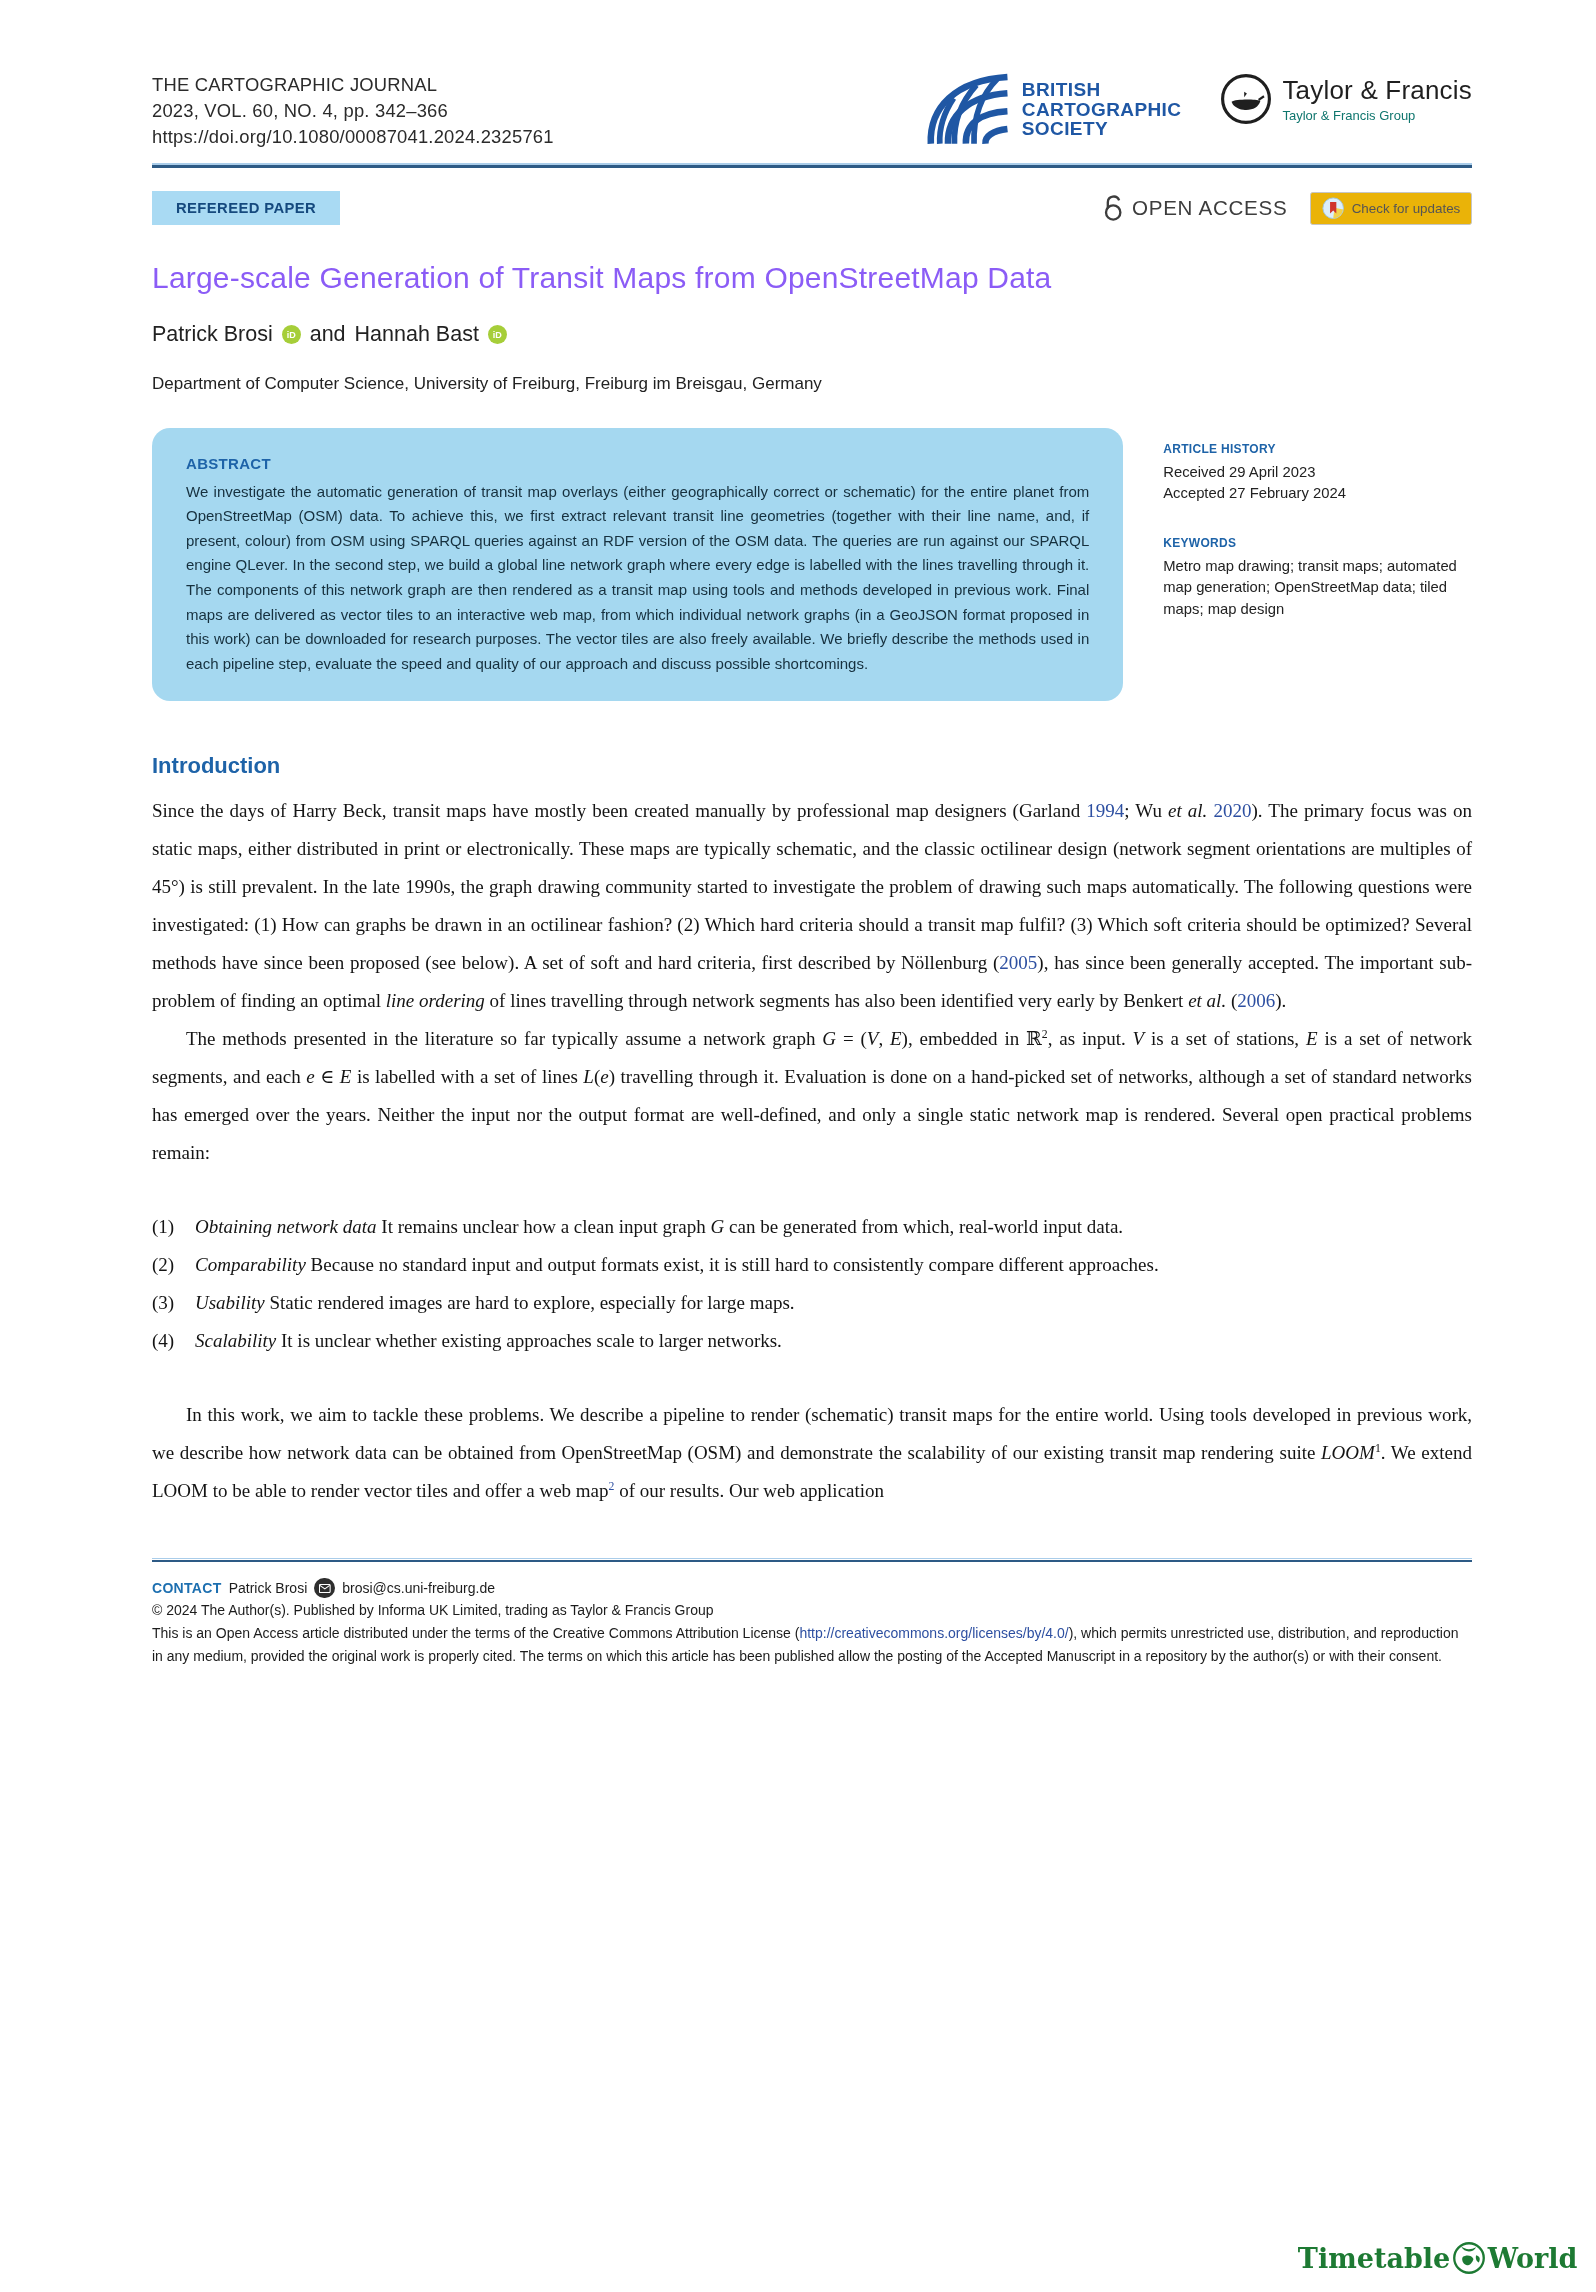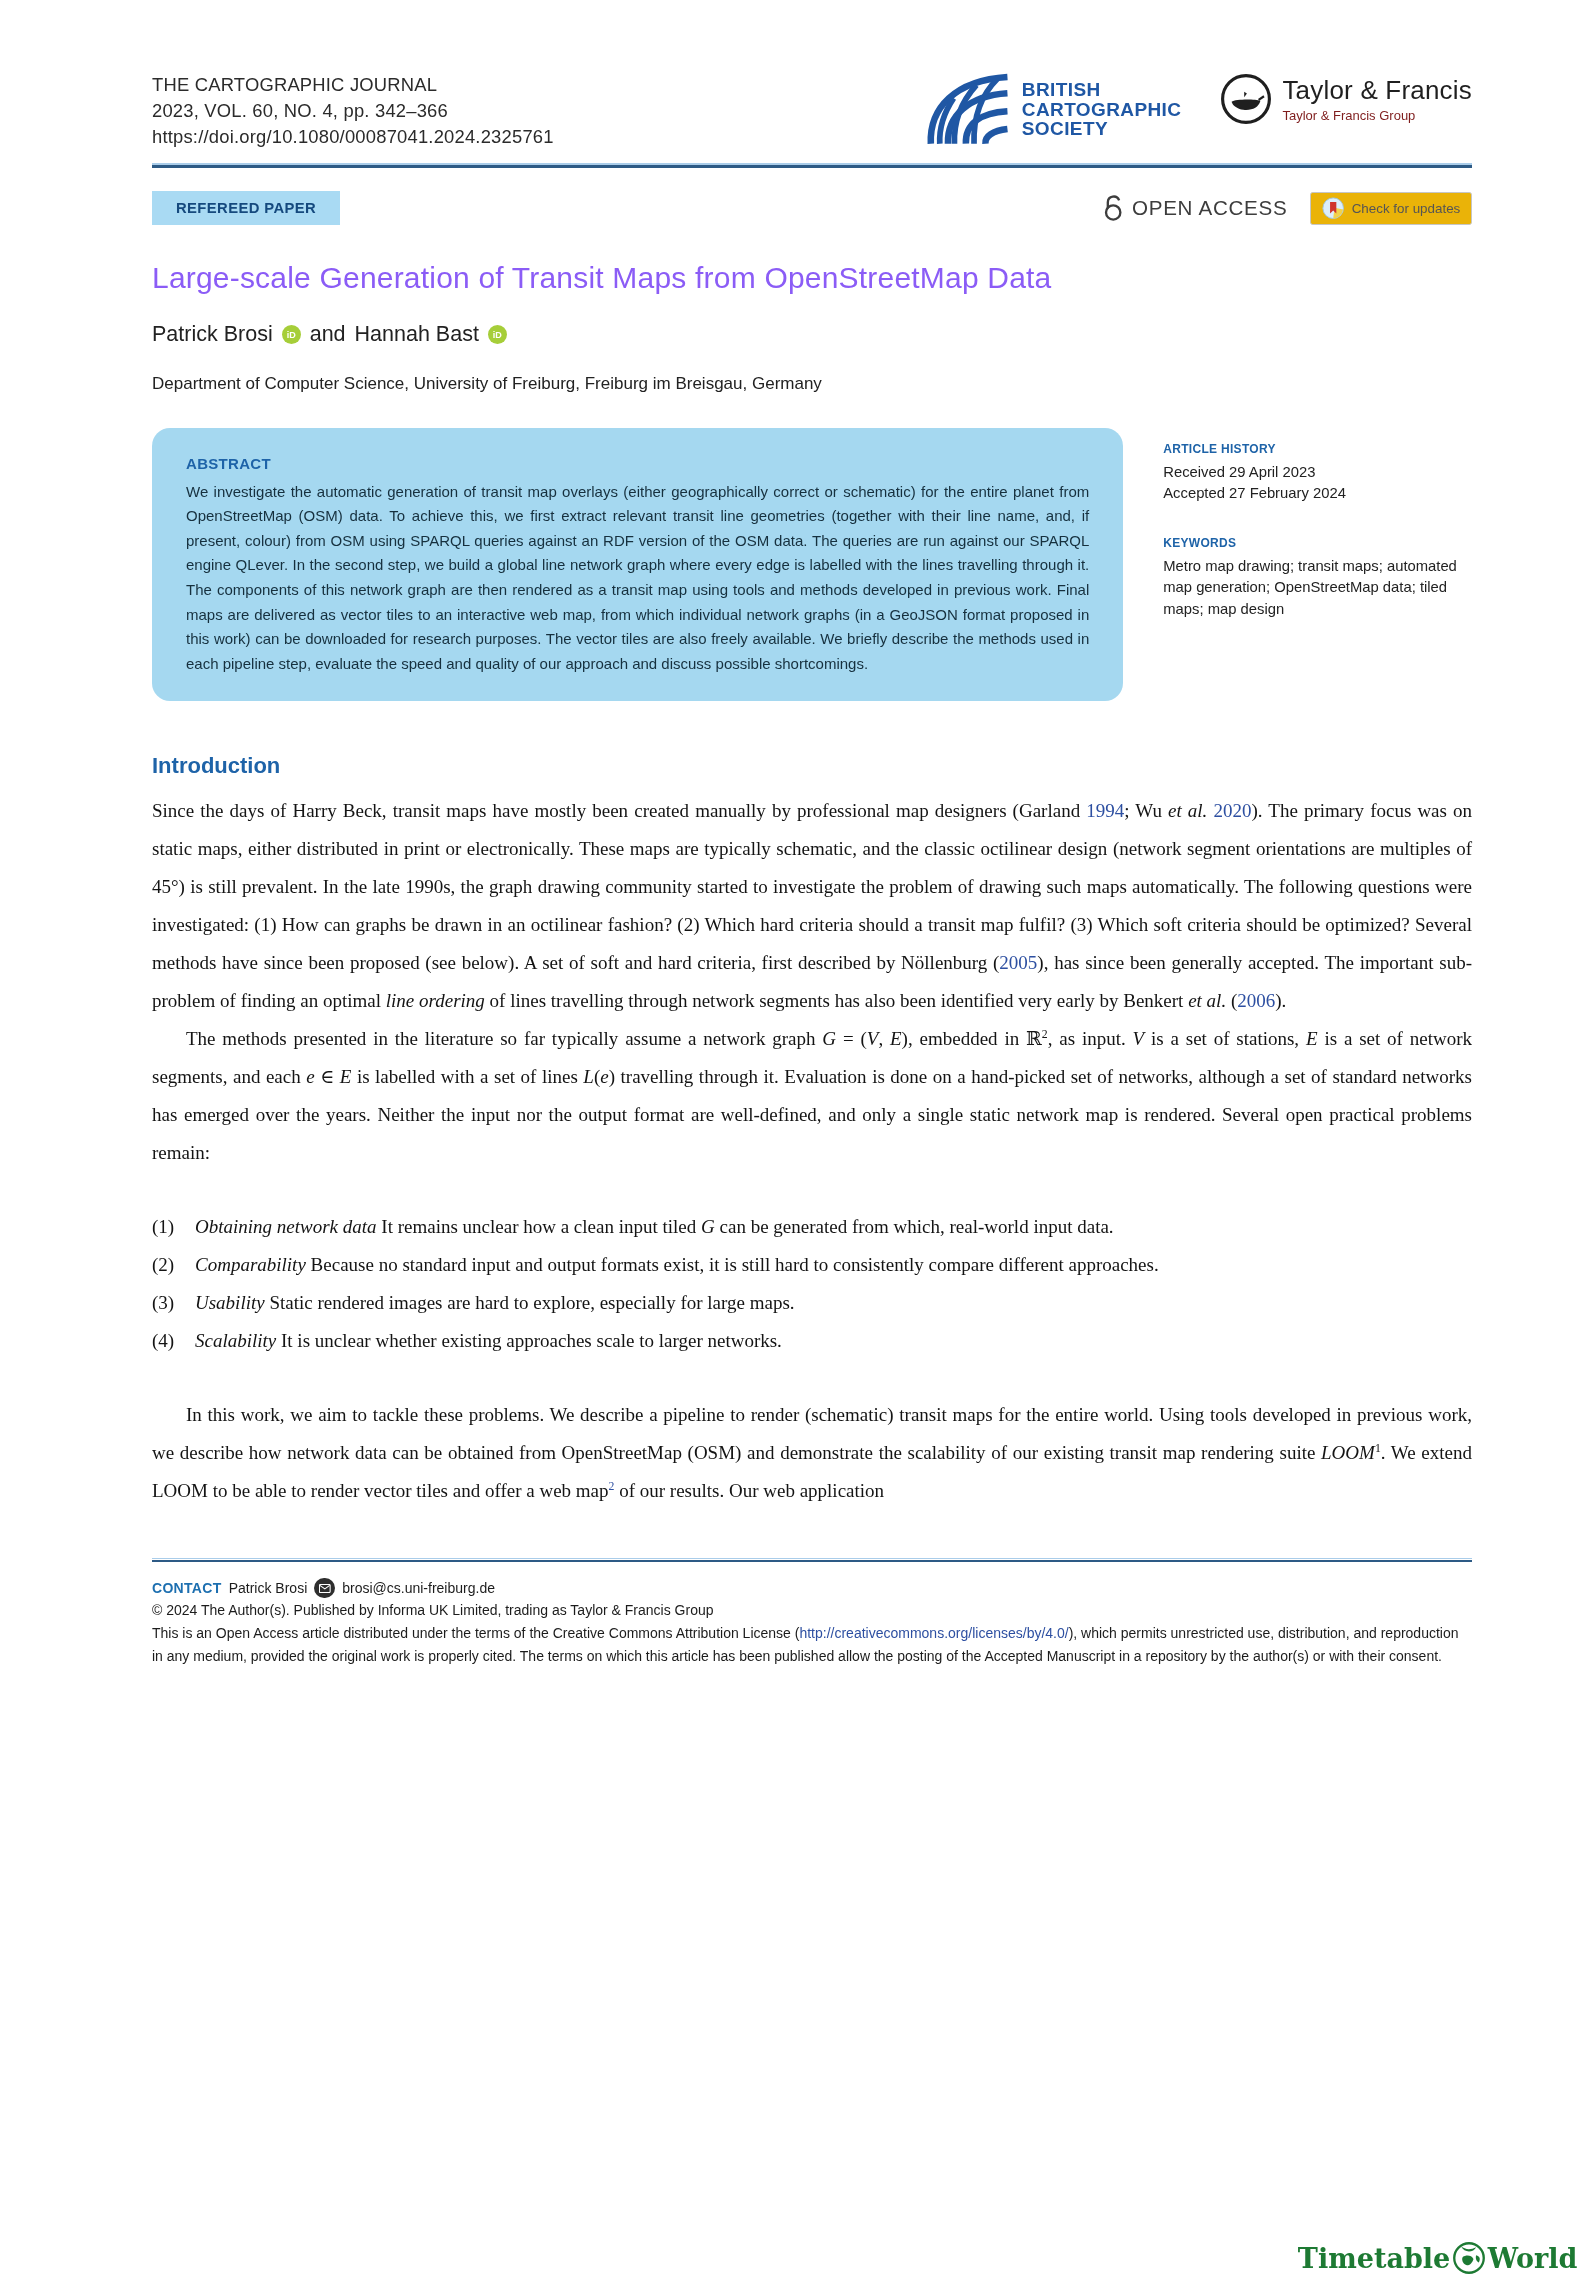--- a/index.html
+++ b/index.html
@@ -18,21 +18,21 @@
 
   
   .hdr{display:flex;justify-content:space-between;align-items:flex-end;}
   .journal-info{font-size:18.4px;line-height:1.42;color:#2b2b2b;letter-spacing:0.2px;}
   .journal-info .doi{color:#2b2b2b;text-decoration:none;}
   .logos{display:flex;align-items:flex-start;gap:38px;padding-bottom:3.6px;}
   .bcs{display:flex;align-items:center;gap:9px;}
   .bcs-text{font-size:19px;font-weight:bold;color:#1f57a4;line-height:1.02;letter-spacing:0.4px;}
   .tf{display:flex;align-items:center;gap:9px;}
   .tf-name{font-size:26px;color:#1f1f1f;letter-spacing:0.2px;}
-  .tf-group{font-size:13px;color:#7f1d1d;margin-top:1.8px;}
+  .tf-group{font-size:13px;color:#0f766e;margin-top:1.8px;}
   .rule{height:5.4px;margin-top:12.5px;background:linear-gradient(#aacdea 0 34%,#ffffff 34% 45%,#2d5a85 45% 100%);}
 
   
   .badge-row{display:flex;justify-content:space-between;align-items:center;margin-top:23px;}
   .refereed{background:#a9daf3;color:#15497e;font-weight:bold;font-size:14.8px;
             letter-spacing:0.4px;padding:9px 24px;display:inline-block;}
   .badge-right{display:flex;align-items:center;gap:23px;}
   .oa{display:flex;align-items:center;gap:8px;font-size:20.6px;color:#3d3d3d;letter-spacing:0.7px;font-weight:500;text-align:right;}
   .chip{display:flex;align-items:center;gap:7.2px;border:0.9px solid #c6c6c6;background:#eab308;
         border-radius:2.7px;padding:4.5px 10.7px;font-size:13.4px;color:#555;cursor:pointer;}
@@ -182,21 +182,21 @@
       </aside>
     </div>
 
     <h2 class="section-h">Introduction</h2>
     <p class="body"><span class="seg-n">Since the days of Harry Beck, transit maps have mostly been created manually by professional map designers (Garland </span><span class="seg-l">1994</span><span class="seg-n">; Wu </span><span class="seg-i">et al.</span><span class="seg-n"> </span><span class="seg-l">2020</span><span class="seg-n">). The primary focus was on static maps, either distributed in print or electronically. These maps are typically schematic, and the classic octilinear design (network segment orientations are multiples of 45°) is still prevalent. In the late 1990s, the graph drawing community started to investigate the problem of drawing such maps automatically. The following questions were investigated: (1) How can graphs be drawn in an octilinear fashion? (2) Which hard criteria should a transit map  fulfil? (3) Which soft criteria should be optimized? Several methods have since been proposed (see below). A set of soft and hard criteria, first described by Nöllenburg (</span><span class="seg-l">2005</span><span class="seg-n">), has since been generally accepted. The important sub-problem of finding an optimal </span><span class="seg-i">line ordering</span><span class="seg-n"> of lines travelling through network segments has also been identified very early by Benkert </span><span class="seg-i">et al.</span><span class="seg-n"> (</span><span class="seg-l">2006</span><span class="seg-n">).</span></p>
     <p class="body indent"><span class="seg-n">The methods presented in the literature so far typically assume a network graph </span><span class="seg-i">G</span><span class="seg-n"> = (</span><span class="seg-i">V</span><span class="seg-n">, </span><span class="seg-i">E</span><span class="seg-n">), embedded in ℝ</span><span class="seg-sup">2</span><span class="seg-n">, as input. </span><span class="seg-i">V</span><span class="seg-n"> is a set of stations, </span><span class="seg-i">E</span><span class="seg-n"> is a set of network segments, and each </span><span class="seg-i">e</span><span class="seg-n"> ∈ </span><span class="seg-i">E</span><span class="seg-n"> is labelled with a set of lines </span><span class="seg-i">L</span><span class="seg-n">(</span><span class="seg-i">e</span><span class="seg-n">) travelling through it. Evaluation is done on a hand-picked set of networks, although a set of standard networks has emerged over the years. Neither the input nor the output format are well-defined, and only a single static network map is rendered. Several open practical problems remain:</span></p>
 
     <ol class="plist">
       <li>
         <span class="li-marker">(1)</span>
-        <span class="li-text"><span class="seg-i">Obtaining network data</span><span class="seg-n"> It remains unclear how a clean input tiled </span><span class="seg-i">G</span><span class="seg-n"> can be generated from which, real-world input data.</span></span>
+        <span class="li-text"><span class="seg-i">Obtaining network data</span><span class="seg-n"> It remains unclear how a clean input graph </span><span class="seg-i">G</span><span class="seg-n"> can be generated from which, real-world input data.</span></span>
       </li>
       <li>
         <span class="li-marker">(2)</span>
         <span class="li-text"><span class="seg-i">Comparability</span><span class="seg-n"> Because no standard input and output formats exist, it is still hard to consistently compare different approaches.</span></span>
       </li>
       <li>
         <span class="li-marker">(3)</span>
         <span class="li-text"><span class="seg-i">Usability</span><span class="seg-n"> Static rendered images are hard to explore, especially for large maps.</span></span>
       </li>
       <li>

